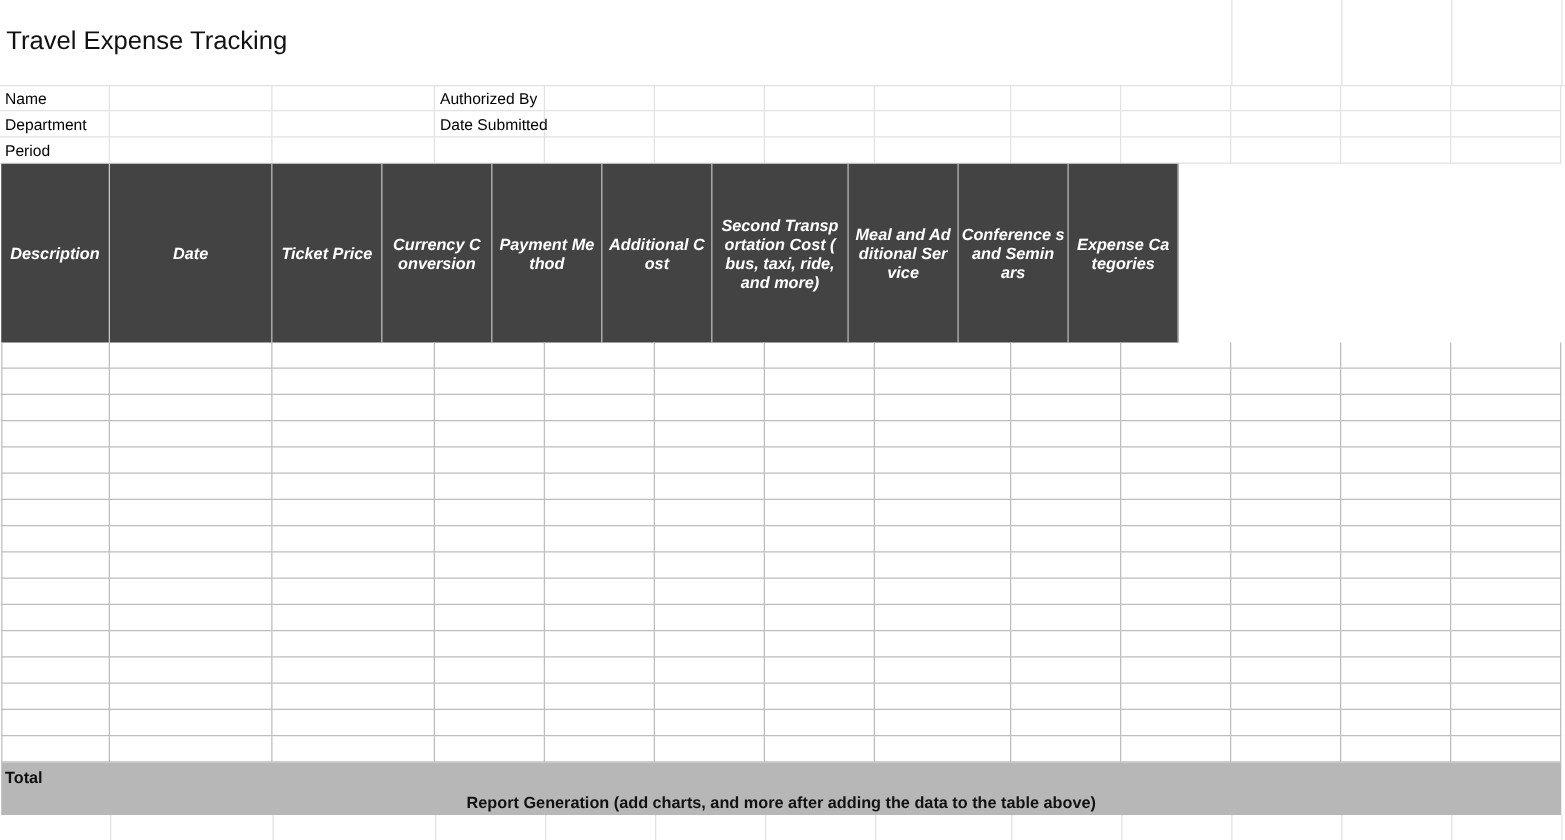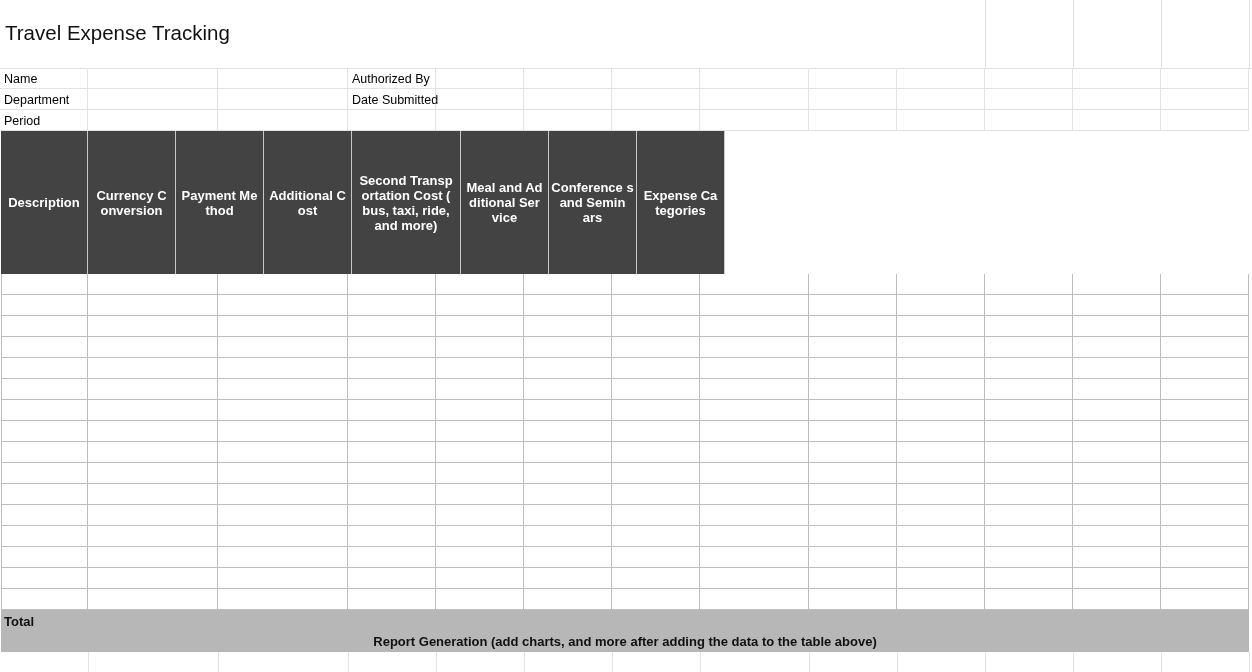--- a/index.html
+++ b/index.html
@@ -1,21 +1,21 @@
 <!DOCTYPE html>
 <html><head>
 <meta charset="utf-8">
 <style>
   html,body{margin:0;padding:0;background:#fff;}
   body{width:1252px;height:672px;overflow:hidden;position:relative;font-family:"Liberation Sans",sans-serif;color:#000;}
   .row{position:absolute;left:0;display:flex;}
   .cell{box-sizing:border-box;position:relative;font-size:12.5px;border-right:1px solid #e2e2e2;border-bottom:1px solid #e2e2e2;white-space:nowrap;overflow:visible;padding-left:4px;display:flex;align-items:flex-end;padding-bottom:2px;}
   .title{position:absolute;left:5px;top:21px;font-size:20.5px;color:#111;}
   .hdr{position:absolute;left:1px;top:131px;display:flex;height:143px;}
-  .hcell{box-sizing:border-box;background:#434343;color:#fff;font-weight:bold;font-size:13px;text-align:center;display:flex;align-items:center;justify-content:center;line-height:15px;border-right:1px solid #c8c8c8;white-space:normal;padding:0 2px;}
+  .hcell{box-sizing:border-box;background:#434343;color:#fff;font-weight:bold;font-size:13px;text-align:center;display:flex;align-items:center;justify-content:center;line-height:15px;border-right:1px solid #c8c8c8;white-space:normal;padding:0 2px;font-style:italic;}
   .drow{position:absolute;left:1px;display:flex;height:21px;}
   .dcell{box-sizing:border-box;border-right:1px solid #bdbdbd;border-bottom:1px solid #bdbdbd;height:21px;}
   .total{position:absolute;left:1px;top:610px;width:1248px;height:42px;background:#b7b7b7;}
   .total-label{position:absolute;left:3px;top:4px;font-weight:bold;font-size:13px;color:#111;}
   .report-label{position:absolute;left:0;width:1248px;top:24px;text-align:center;font-weight:bold;font-size:13px;color:#111;}
   .vline{position:absolute;width:1px;background:#e2e2e2;}
 </style>
 </head>
 <body>
 
@@ -87,20 +87,22 @@
         <div class="cell" style="width: 88px; height: 21px;"></div>
         <div class="cell" style="width: 88px; height: 21px;"></div>
         <div class="cell" style="width: 88px; height: 21px;"></div>
         <div class="cell" style="width: 88px; height: 21px;"></div>
         <div class="cell" style="width: 88px; height: 21px;"></div>
       </div>
     </div>
 
   <div class="hdr" id="hdr">
       <div class="hcell" style="width: 87px;">Description</div>
+      <div class="hcell" style="width: 130px;">Date</div>
+      <div class="hcell" style="width: 88px;">Ticket Price</div>
       <div class="hcell" style="width: 88px;">Currency C onversion</div>
       <div class="hcell" style="width: 88px;">Payment Me thod</div>
       <div class="hcell" style="width: 88px;">Additional C ost</div>
       <div class="hcell" style="width: 109px;">Second Transp ortation Cost ( bus, taxi, ride, and more)</div>
       <div class="hcell" style="width: 88px;">Meal and Ad ditional Ser vice</div>
       <div class="hcell" style="width: 88px;">Conference s and Semin ars</div>
       <div class="hcell" style="width: 88px;">Expense Ca tegories</div>
     </div>
 
   <div id="drows">

